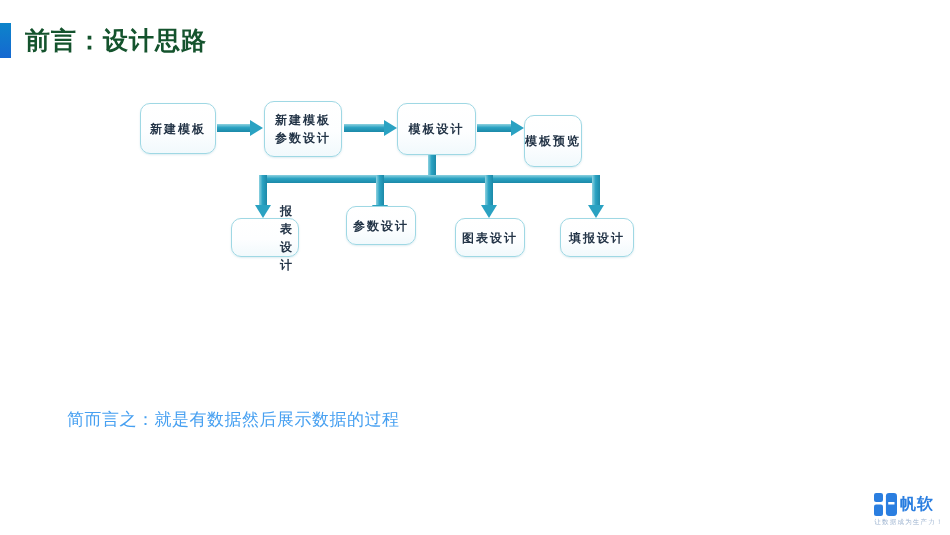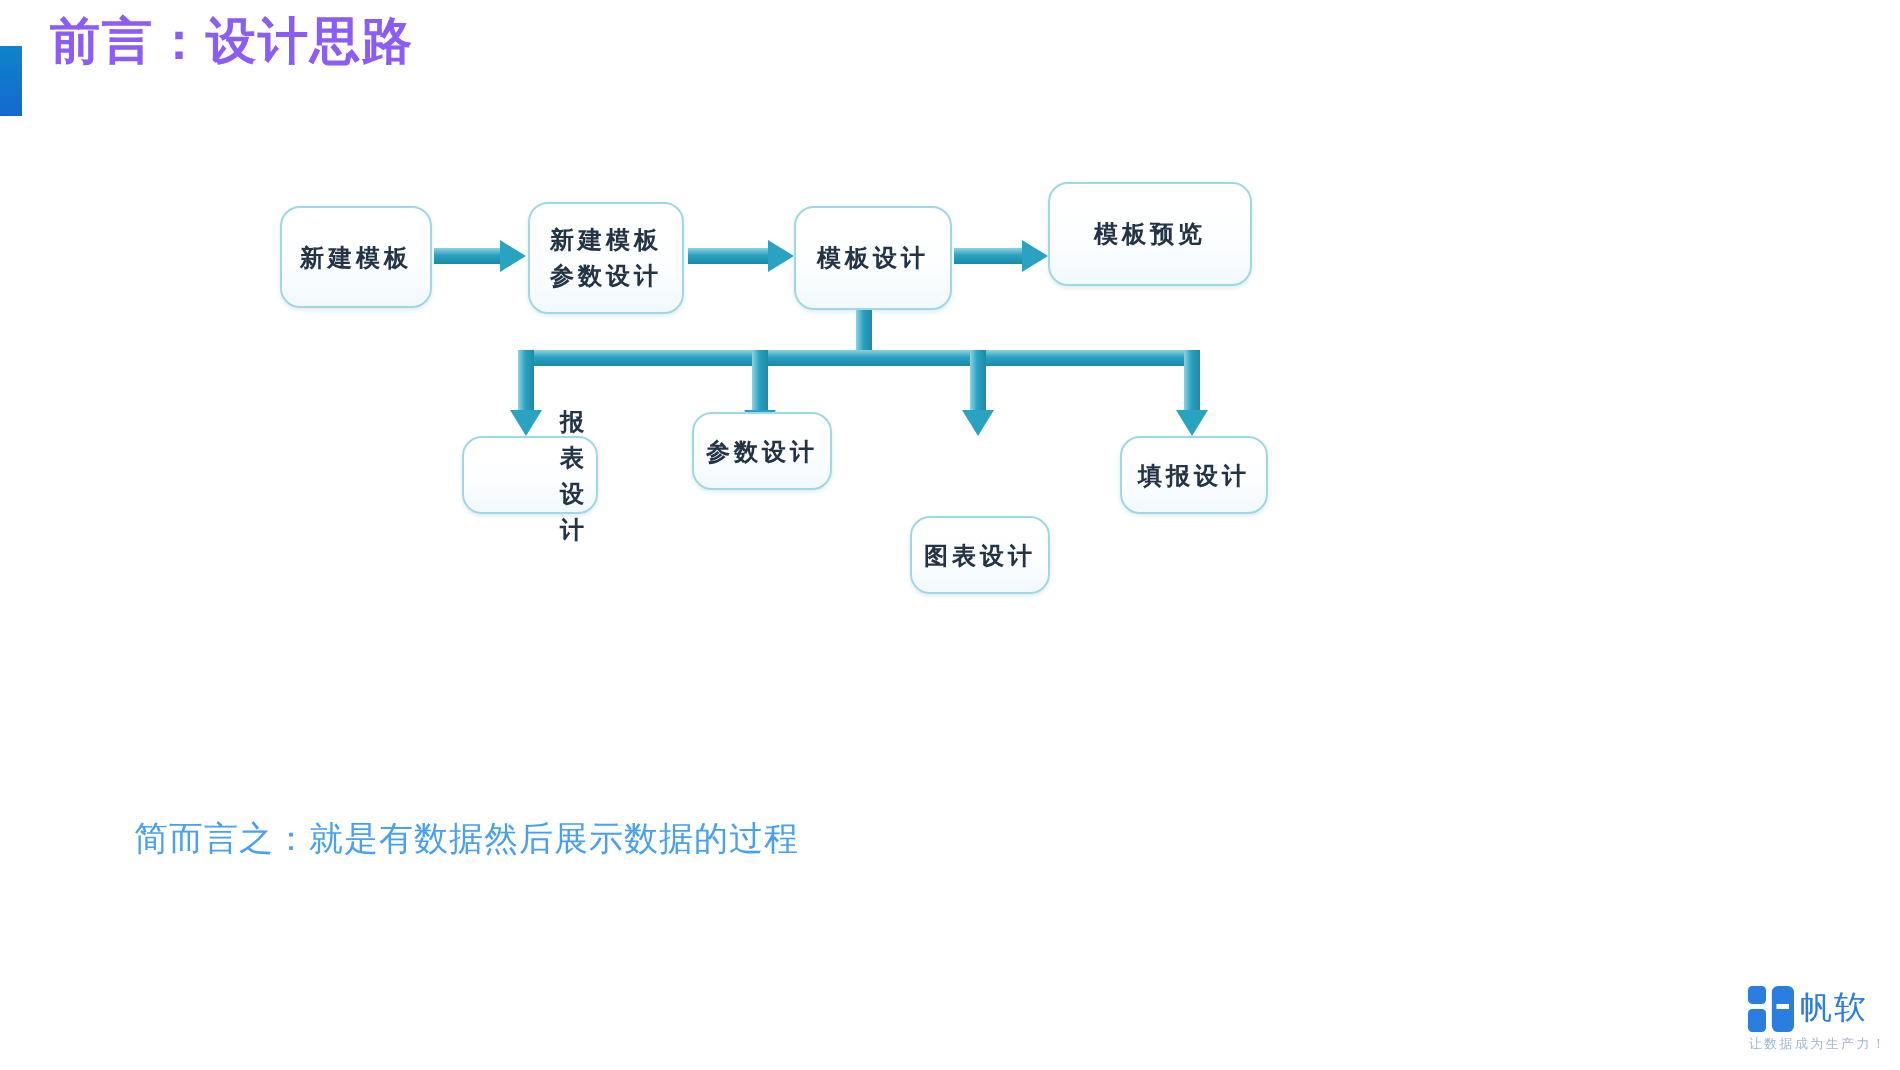--- a/index.html
+++ b/index.html
@@ -11,46 +11,46 @@
     font-family: "DejaVu Sans", "Liberation Sans", sans-serif;
     overflow: hidden;
   }
 
   
   .accent-bar {
     position: absolute; left: 0; top: 23px; width: 11px; height: 35px;
     background: linear-gradient(180deg, #0d84ca 0%, #1568d1 100%);
   }
   .slide-title {
-    position: absolute; left: 25px; top: 4px;
-    font-size: 25px; font-weight: bold; color: #8b5cf6;
+    position: absolute; left: 25px; top: 24px;
+    font-size: 25px; font-weight: bold; color: #14532d;
     letter-spacing: 1px; white-space: nowrap;
   }
 
   
   .flow-box {
     position: absolute;
     border: 1.5px solid #9fd8e4;
     border-radius: 10px;
     background: linear-gradient(180deg, #ffffff 0%, #fdfeff 55%, #f1f9fc 100%);
     box-shadow: 0 1px 2px rgba(120,180,200,0.25);
     display: flex; align-items: center; justify-content: center;
     text-align: center;
   }
   .flow-box span {
     font-size: 12px; font-weight: bold; color: #233447;
     letter-spacing: 2px; line-height: 1.5; white-space: pre-line;
   }
   .box-t1 { left: 140px; top: 103px; width: 76px; height: 51px; }
   .box-t2 { left: 264px; top: 101px; width: 78px; height: 56px; }
   .box-t3 { left: 397px; top: 103px; width: 79px; height: 52px; align-items: center; }
-  .box-t4 { left: 524px; top: 91px; width: 102px; height: 52px; }
+  .box-t4 { left: 524px; top: 115px; width: 58px; height: 52px; }
   .box-b1 { left: 231px; top: 218px; width: 68px; height: 39px; padding-left: 44px; }
   .box-b2 { left: 346px; top: 206px; width: 70px; height: 39px; }
-  .box-b3 { left: 455px; top: 218px; width: 70px; height: 39px; margin-top: 40px; }
+  .box-b3 { left: 455px; top: 218px; width: 70px; height: 39px; }
   .box-b4 { left: 560px; top: 218px; width: 74px; height: 39px; }
 
   
   .hshaft {
     position: absolute; height: 8px;
     background: linear-gradient(180deg, #8ed2e0 0%, #2aa2c2 45%, #1c89a8 100%);
   }
   .hhead {
     position: absolute; width: 0; height: 0;
     border-top: 8px solid transparent;
@@ -83,21 +83,21 @@
     font-size: 17px; color: #47a0f1; letter-spacing: 0.5px;
     white-space: nowrap;
     margin-top: 32px;
   }
 
   
   .logo { position: absolute; left: 874px; top: 493px; width: 70px; }
   .logo-row { display: flex; align-items: center; gap: 3px; }
   .logo-icon { width: 23px; height: 23px; display: block; }
   .logo-word {
-    font-size: 16px; font-weight: normal; color: #2a7ee0;
+    font-size: 16px; font-weight: bold; color: #2a7ee0;
     letter-spacing: 1px; white-space: nowrap;
   }
   .logo-slogan {
     margin-top: 2px; font-size: 6.5px; color: #9fb5d1;
     letter-spacing: 1.2px; white-space: nowrap; text-align: center;
   }
 </style>
 </head>
 <body>
 

